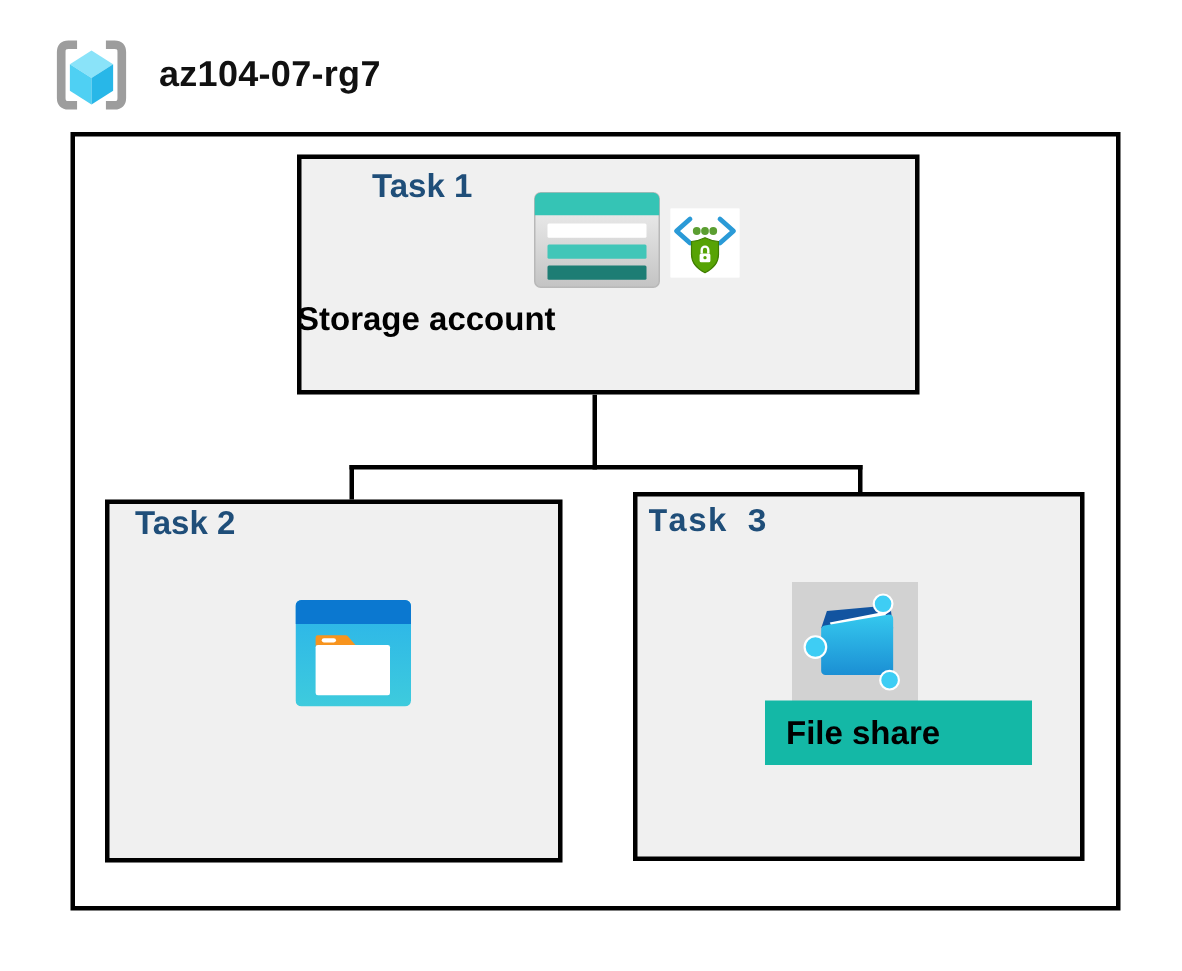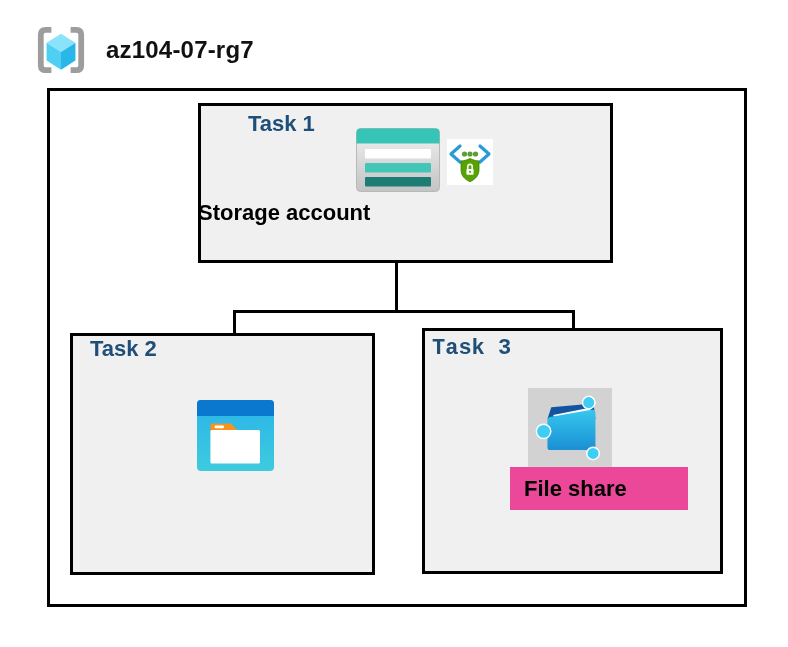--- a/index.html
+++ b/index.html
@@ -24,21 +24,21 @@
   .task3{left:422px;top:328px;width:301px;height:246px;}
   .task-label{
     font-size:22px;font-weight:bold;color:#1f4e79;
   }
   .caption{
     font-size:22px;font-weight:bold;color:#000;text-align:left;
   }
   .connector{background:#000;}
   .gray-pad{background:#d2d2d2;}
   .fs-label{
-    left:510px;top:467px;width:178px;height:43px;background:#ec4899;
+    left:510px;top:467px;width:178px;height:43px;background:#14b8a6;
     font-size:22px;font-weight:bold;color:#000;line-height:43px;
     padding-left:14px;box-sizing:border-box;
   }
   svg{display:block;}
 </style>
 </head>
 <body>
 
 <div class="stage">
 

